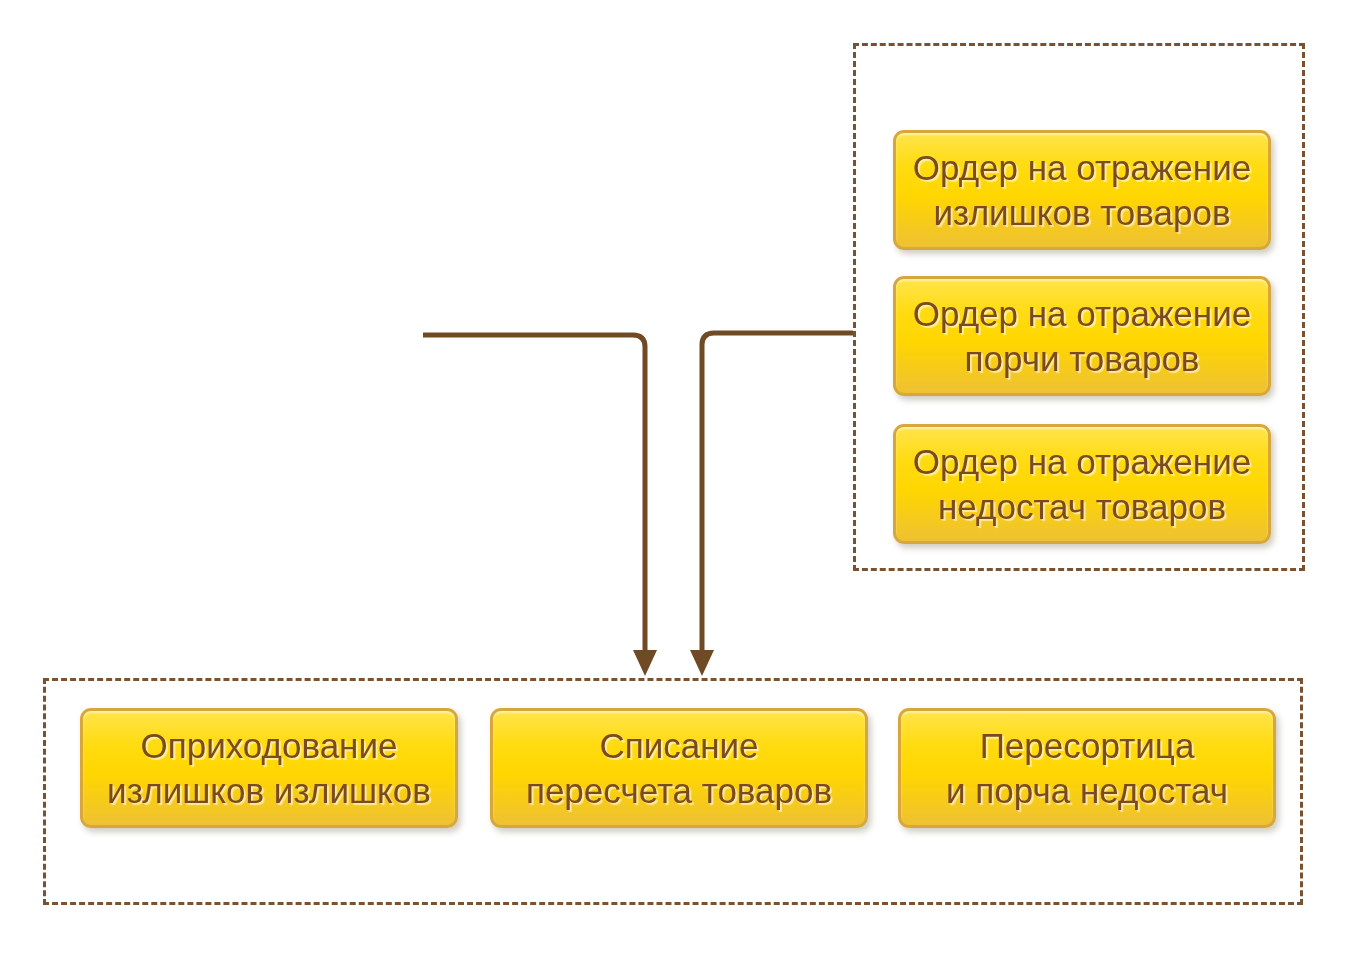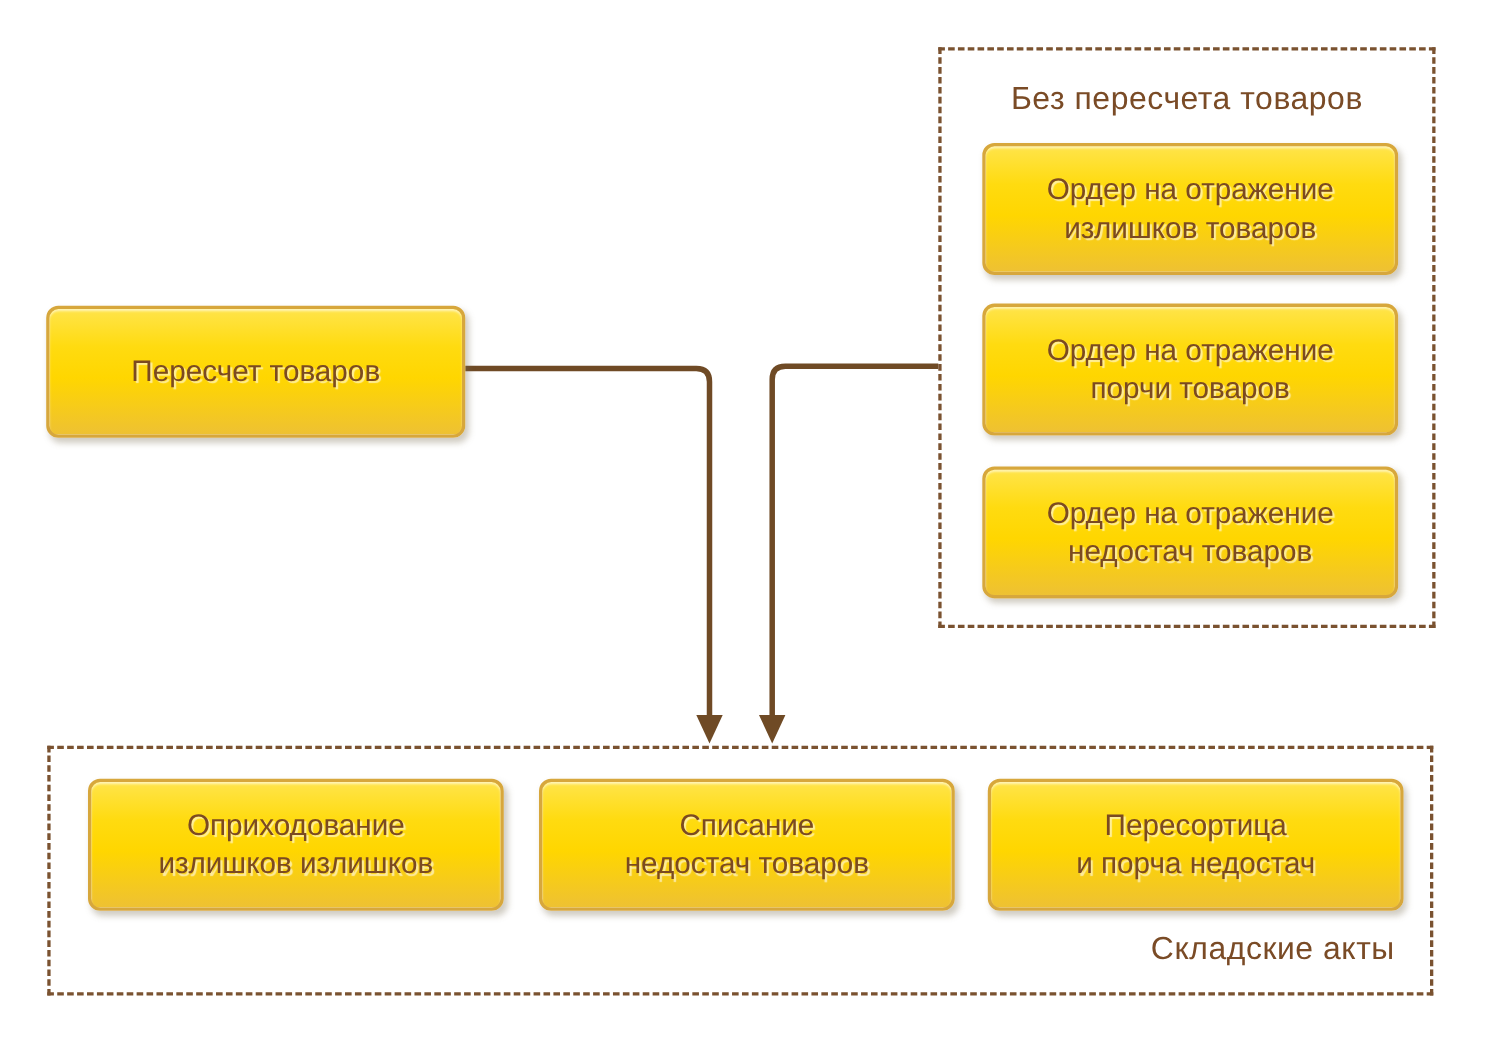--- a/index.html
+++ b/index.html
@@ -35,21 +35,21 @@
     border-radius: 11px;
     background: linear-gradient(180deg, #ffe44a 0%, #ffdb10 30%, #ffd600 55%, #eec133 100%);
     box-shadow: 3px 4px 6px rgba(120,110,80,0.35), inset 0 2px 2px rgba(255,255,255,0.55);
     display: flex;
     align-items: center;
     justify-content: center;
     text-align: center;
   }
   .ybox .label {
     color: #7b4a21;
-    font-size: 27px;
+    font-size: 35px;
     line-height: 1.3;
     white-space: pre-line;
     text-shadow: 2px 2px 1px rgba(255,255,255,0.6);
     text-align: center;
   }
   .connectors {
     position: absolute;
     left: 0; top: 0;
     pointer-events: none;
   }
@@ -59,26 +59,22 @@
 
 <div class="canvas">
 
   <svg class="connectors" width="1351" height="955" viewBox="0 0 1351 955">
     <path d="M423 335 H633 Q645 335 645 347 V652" fill="none" stroke="#6f4a25" stroke-width="5"></path>
     <polygon points="633,650 657,650 645,676" fill="#6f4a25"></polygon>
     <path d="M853 333 H714 Q702 333 702 345 V652" fill="none" stroke="#6f4a25" stroke-width="5"></path>
     <polygon points="690,650 714,650 702,676" fill="#6f4a25"></polygon>
   </svg>
 
-  <div class="ybox" style="left:42px; top:278px; width:381px;">
-    <div class="label">Пересчет товаров</div>
-  </div>
 
   <div class="group" style="left:853px; top:43px; width:452px; height:528px;">
-    <div class="group-title" style="position:absolute; top:28px; left:0; width:100%; text-align:center;">Без пересчета товаров</div>
 
     <div class="ybox" style="left:37px; top:84px;">
       <div class="label">Ордер на отражение
 излишков товаров</div>
     </div>
 
     <div class="ybox" style="left:37px; top:230px;">
       <div class="label">Ордер на отражение
 порчи товаров</div>
     </div>
@@ -91,24 +87,23 @@
 
   <div class="group" style="left:43px; top:678px; width:1260px; height:227px;">
 
     <div class="ybox" style="left:34px; top:27px;">
       <div class="label">Оприходование
 излишков излишков</div>
     </div>
 
     <div class="ybox" style="left:444px; top:27px;">
       <div class="label">Списание
-недостач товаров</div>
+пересчета товаров</div>
     </div>
 
     <div class="ybox" style="left:852px; top:27px;">
       <div class="label">Пересортица
 и порча недостач</div>
     </div>
 
-    <div class="group-title" style="position:absolute; right:32px; bottom:22px;">Складские акты</div>
   </div>
 
 </div>
 
 </body></html>

